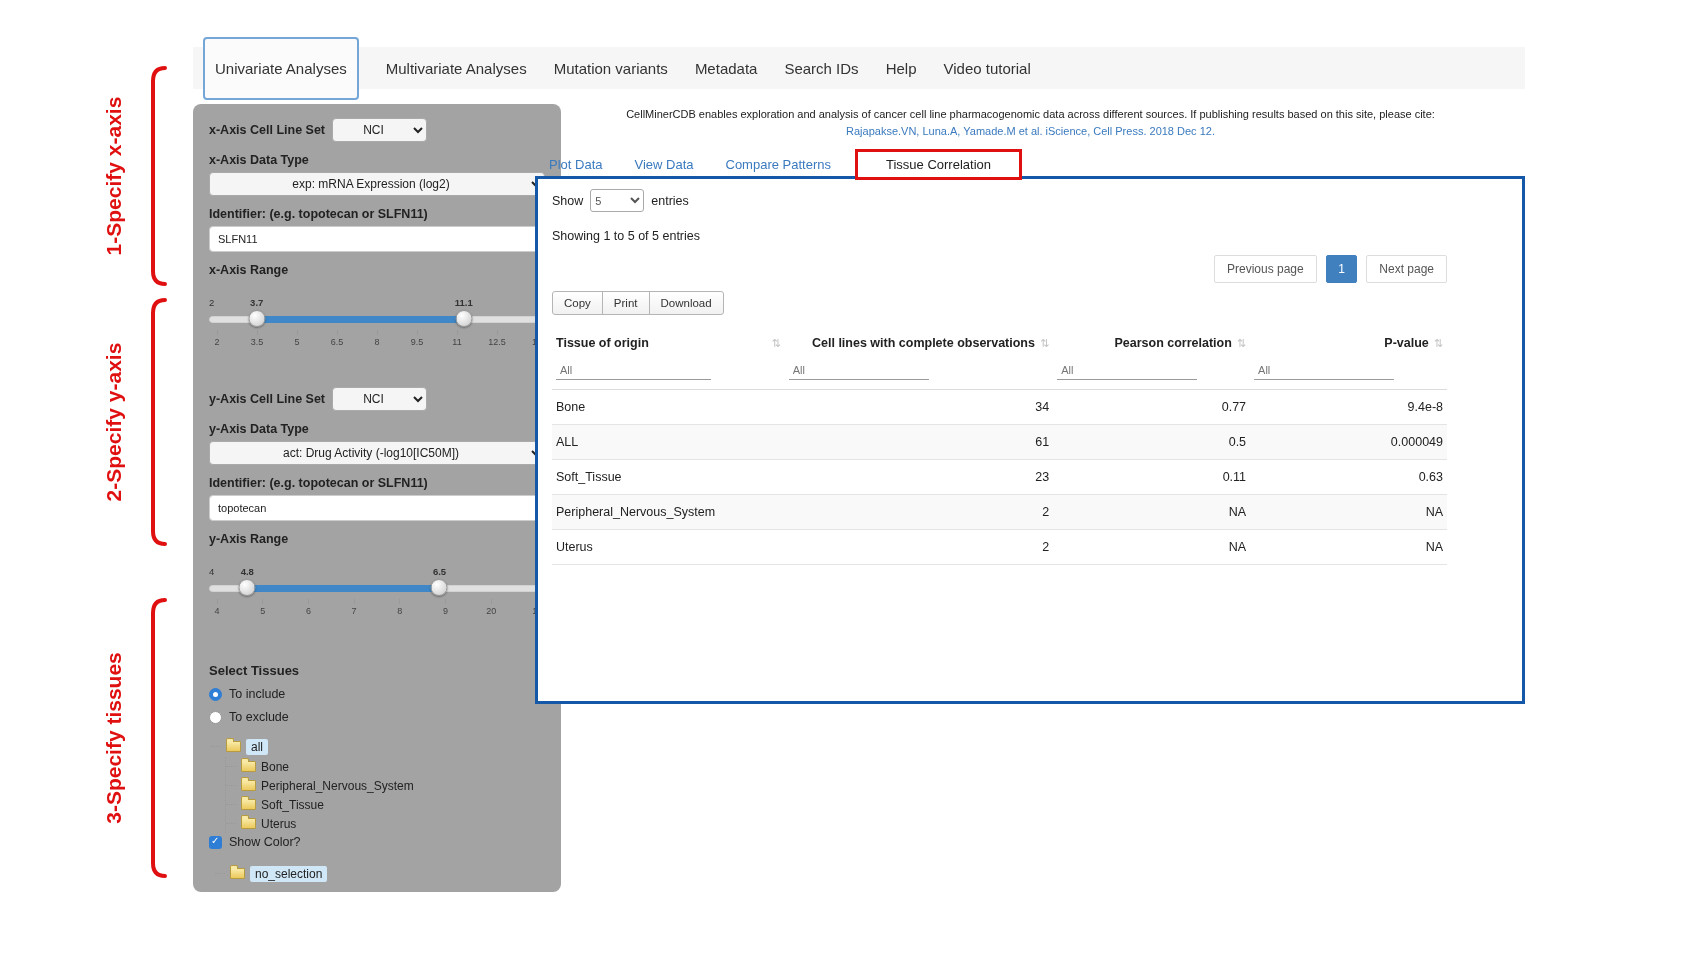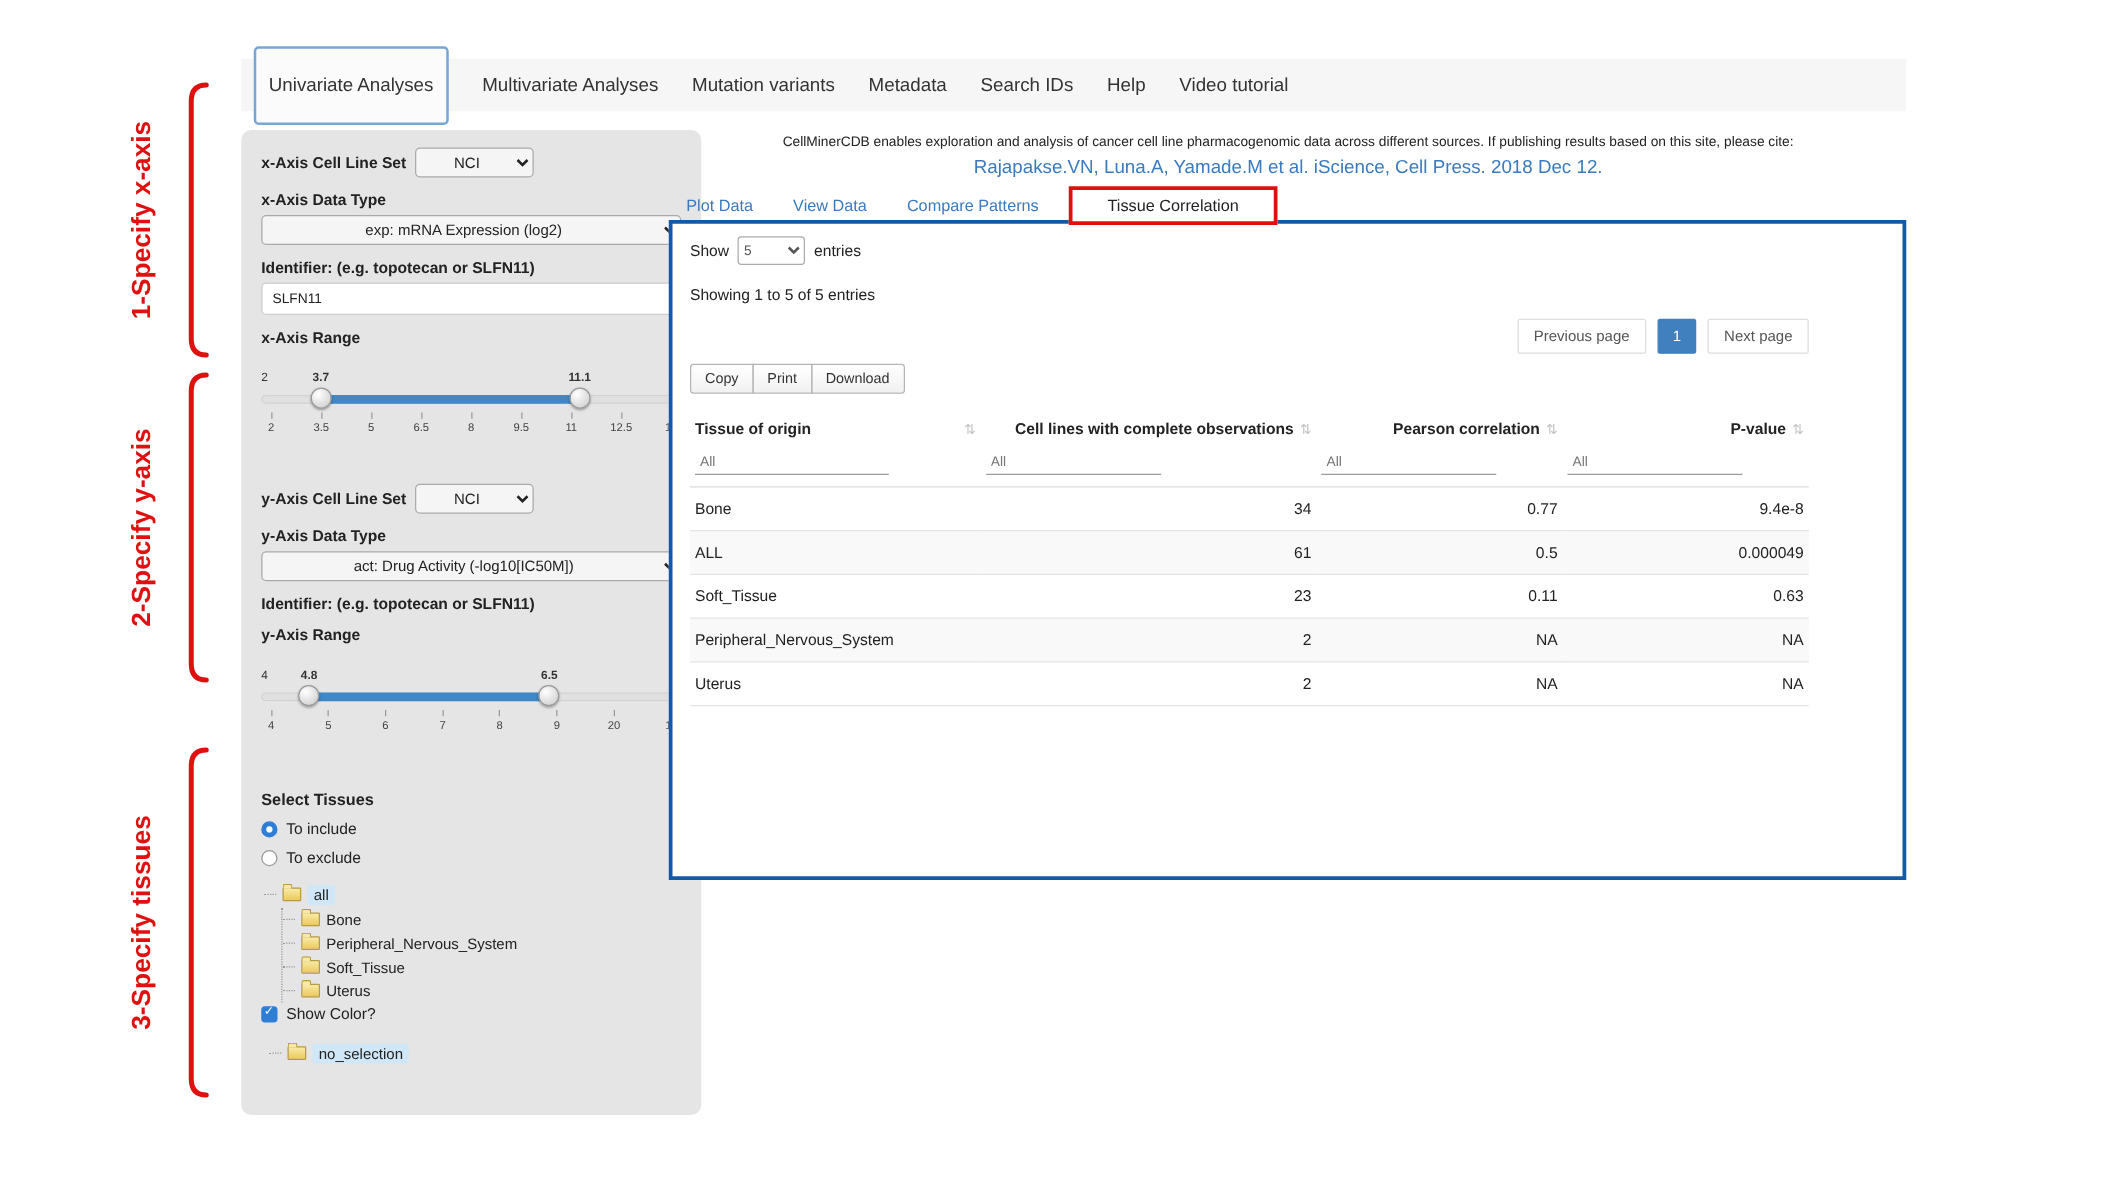--- a/index.html
+++ b/index.html
@@ -10,21 +10,21 @@
   
   .rot-label { position:absolute; transform:translate(-50%,-50%) rotate(-90deg); color:#e01010; font-weight:bold; font-size:21px; white-space:nowrap; }
   .brace { position:absolute; left:146px; }
 
   
   .navbar { position:absolute; left:193px; top:47px; width:1332px; height:42px; background:#f6f6f6; display:flex; align-items:center; padding-left:10px; gap:27px; font-size:15px; color:#333; }
   .nav-tab { cursor:default; white-space:nowrap; }
   .nav-tab.active { border:2px solid #74a7d8; border-radius:4px; padding:21px 10px; background:#fbfbfb; }
 
   
-  .sidebar { position:absolute; left:193px; top:104px; width:368px; height:788px; background:#e5e5e5; border-radius:8px; padding:12px 16px; font-size:12.5px; color:#222; }
+  .sidebar { position:absolute; left:193px; top:104px; width:368px; height:788px; background:#a3a3a3; border-radius:8px; padding:12px 16px; font-size:12.5px; color:#222; }
   .sb-label { font-weight:bold; font-size:12.5px; margin-top:11px; }
   .sb-inline { display:flex; align-items:center; gap:7px; margin-top:2px; }
   .sb-inline .sb-label { margin-top:0; }
   select.sb-select { font-size:12px; height:24px; border:1px solid #aaa; border-radius:4px; background:#f5f5f5; color:#222;text-align:center; }
   .small-select { width:95px; }
   .full-select { width:100%; margin-top:5px; }
   input.sb-input { width:100%; height:26px; border:1px solid #ccc; border-radius:4px; padding:2px 8px; font-size:11px; background:#fff; margin-top:5px; color:#222; }
 
   
   .slider { position:relative; height:60px; margin-top:20px; }
@@ -51,21 +51,21 @@
   .folder { width:15px; height:11px; background:linear-gradient(#f8eaa6,#ecc95c); border:1px solid #b79b3f; border-radius:1px; position:relative; flex:none; }
   .folder::before { content:""; position:absolute; top:-4px; left:-1px; width:6px; height:3px; background:#f8eaa6; border:1px solid #b79b3f; border-bottom:none; border-radius:2px 2px 0 0; }
   .hl { background:#cfe7f7; padding:1px 5px; border-radius:2px; }
   .cb-row { display:flex; align-items:center; gap:7px; margin-top:2px; font-size:12.5px; }
   .cb { width:13px; height:13px; background:#2e7ed6; border-radius:3px; position:relative; flex:none; }
   .cb::after { content:"\2713"; color:#fff; font-size:10px; position:absolute; left:2px; top:-1px; }
   .noselect-row { margin-top:14px; margin-left:6px; }
 
   
   .intro { position:absolute; left:538px; top:108px; width:985px; text-align:center; font-size:11px; color:#222; }
-  .citation { position:absolute; left:538px; top:125px; width:985px; text-align:center; font-size:15px; color:#3a7abf; }
+  .citation { position:absolute; left:538px; top:125px; width:985px; text-align:center; font-size:11px; color:#3a7abf; }
   .subtabs { position:absolute; left:549px; top:149px; display:flex; align-items:center; gap:32px; font-size:13px; z-index:3; }
   .subtab { color:#3a7abf; cursor:default; }
   .subtab.current { color:#222; border:3px solid #e01010; padding:5px 28px; background:#fff; margin-left:-8px; }
 
   .panel { position:absolute; left:535px; top:176px; width:990px; height:528px; border:3px solid #1458a7; background:#fff; padding:10px 14px; }
   .panel-content { width:895px; }
   .show-row { display:flex; align-items:center; gap:7px; font-size:12.5px; color:#222; }
   select.entries { height:23px; font-size:11px; border:1px solid #aaa; border-radius:3px; background:#fff; width:54px; color:#555; }
   .info { margin-top:17px; font-size:12.5px; color:#222; }
   .pag-row { margin-top:12px; text-align:right; }
@@ -184,20 +184,21 @@
 
     <div class="sb-inline">
       <span class="sb-label">y-Axis Cell Line Set</span>
       <select class="sb-select small-select"><option>NCI</option></select>
     </div>
 
     <div class="sb-label">y-Axis Data Type</div>
     <select class="sb-select full-select"><option>act: Drug Activity (-log10[IC50M])</option></select>
 
     <div class="sb-label">Identifier: (e.g. topotecan or SLFN11)</div>
+    <input class="sb-input" type="text" value="topotecan" style="">
 
     <div class="sb-label">y-Axis Range</div>
     <div class="slider">
       <span class="sl-end min">4</span>
       <span class="sl-val" style="left:11.4%">4.8</span>
       <span class="sl-val" style="left:68.6%">6.5</span>
       <span class="sl-end max">11</span>
       <div class="sl-track"></div>
       <div class="sl-fill" style="left:11.4%; width:57.2%"></div>
       <div class="sl-handle" style="left:11.4%"></div>

